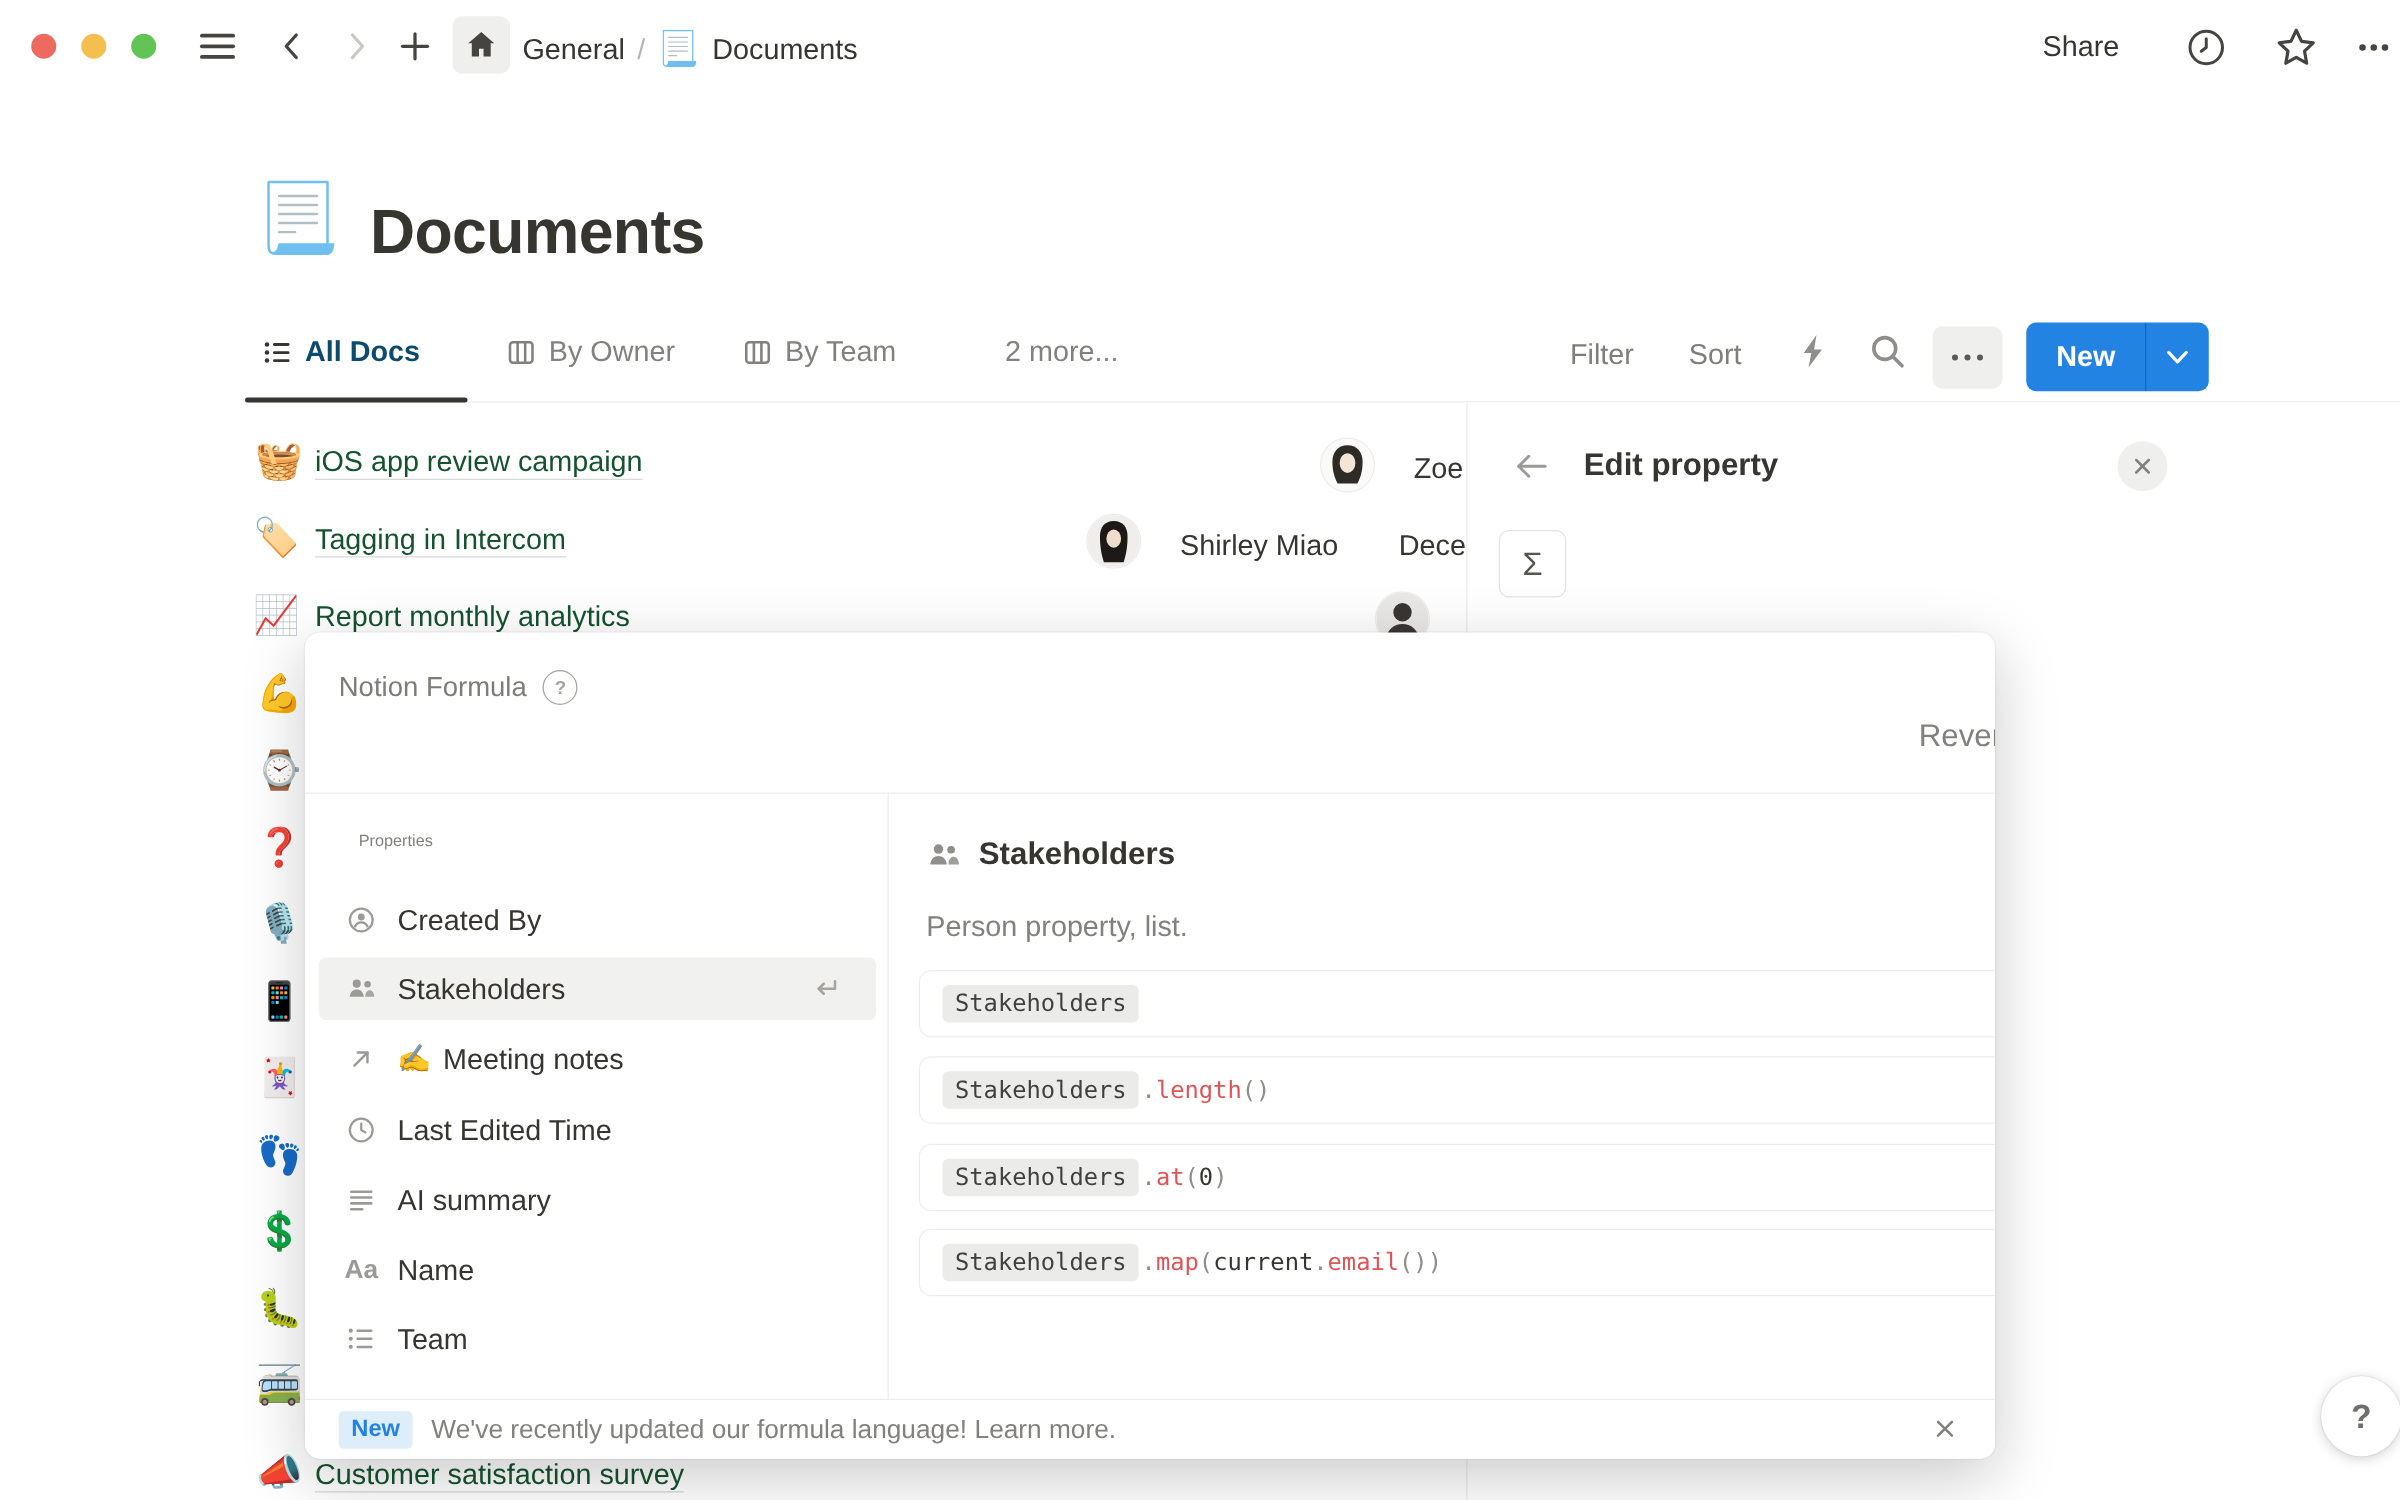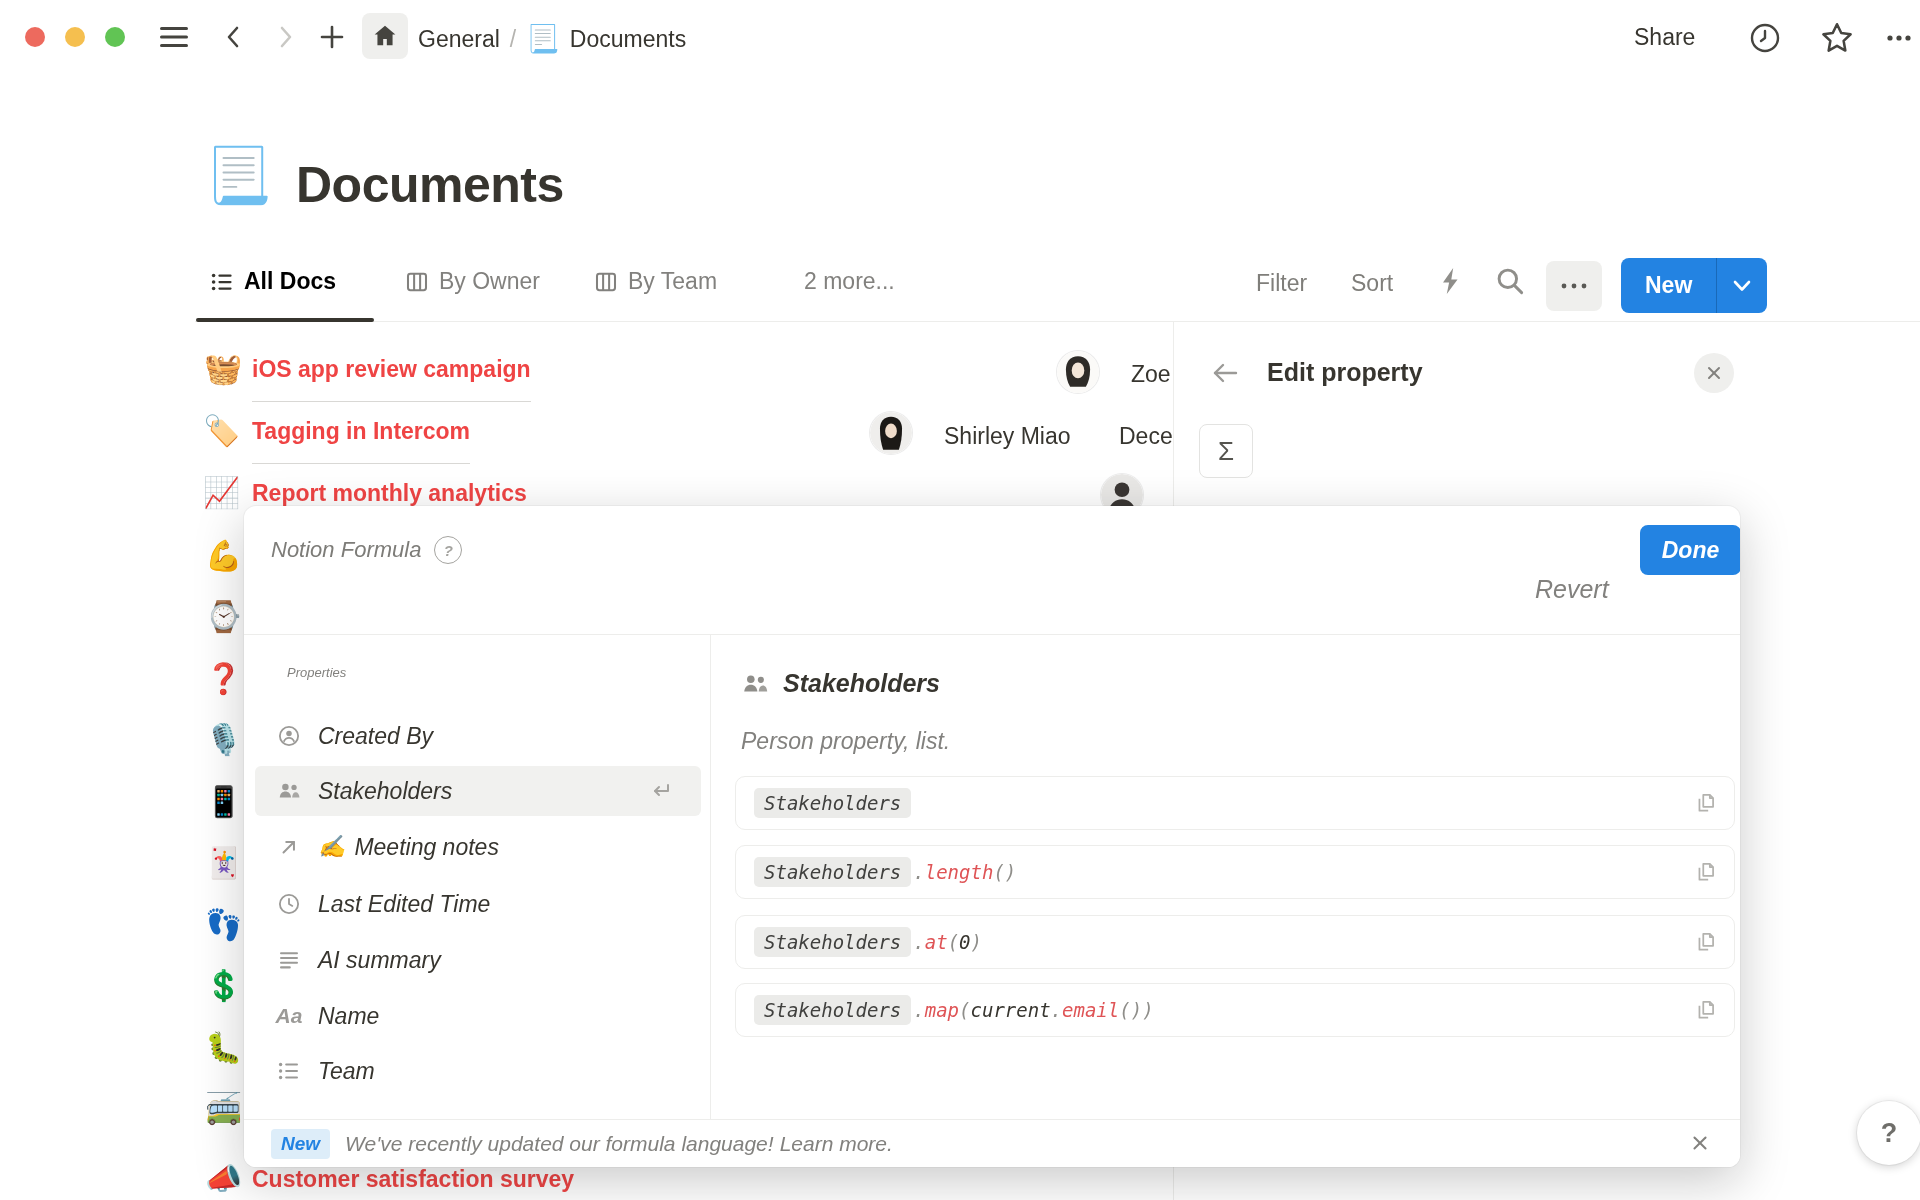--- a/index.html
+++ b/index.html
@@ -15,51 +15,51 @@
   .home-box{background:#efefed;border-radius:8px;}
   .crumb{font-size:23px;color:#37352f;}
   .crumb-sep{color:#b5b4b0;}
   .share{font-size:23px;color:#37352f;}
 
   
   .page-emoji{font-size:54px;line-height:1;}
   .page-title{font-size:50px;font-weight:700;letter-spacing:-0.5px;color:#37352f;}
 
   .tab{display:flex;align-items:center;gap:10px;font-size:23px;}
-  .tab.active{color:#000000;font-weight:600;}
+  .tab.active{color:#0c4a6e;font-weight:600;}
   .tab.inactive{color:#82817e;font-weight:500;}
   .tab-underline{position:absolute;height:4px;background:#37352f;border-radius:2px;}
   .hline{position:absolute;background:#ededeb;height:1px;}
 
   .tool-label{font-size:23px;color:#7f7e7a;}
   .chip{background:#efefed;border-radius:8px;display:flex;align-items:center;justify-content:center;}
   .new-btn{position:absolute;display:flex;align-items:stretch;background:#2383e2;border-radius:8px;overflow:hidden;cursor:pointer;}
   .new-btn .main{display:flex;align-items:center;justify-content:center;color:#fff;font-size:23px;font-weight:600;padding:0 24px;}
   .new-btn .sep{width:1px;background:rgba(9,58,107,0.35);}
   .new-btn .dd{display:flex;align-items:center;justify-content:center;width:50px;}
 
   
   .rows-clip{position:absolute;left:0;top:322px;width:1173px;height:878px;overflow:hidden;}
   .row-emoji{font-size:30px;line-height:1;}
-  .row-title{font-size:23px;font-weight:700;color:#ef4444;border-bottom:1.5px solid #d9d8d5;padding-bottom:18px;white-space:nowrap;}
+  .row-title{font-size:23px;font-weight:400;color:#14532d;border-bottom:1.5px solid #d9d8d5;padding-bottom:0;white-space:nowrap;}
   .row-person{font-size:23px;color:#37352f;white-space:nowrap;}
   .avatar{border-radius:50%;overflow:hidden;border:1px solid rgba(0,0,0,0.08);background:#fff;}
 
   
   .panel{position:absolute;left:1173px;top:322px;width:747px;height:878px;background:#fff;border-left:1px solid #ededeb;}
   .panel-title{font-size:25px;font-weight:700;color:#37352f;}
   .close-circle{background:#efefed;border-radius:50%;display:flex;align-items:center;justify-content:center;color:#82817e;cursor:pointer;}
   .sigma-box{border:1px solid #e3e3e1;border-radius:8px;background:#fff;display:flex;align-items:center;justify-content:center;
              font-size:26px;color:#55544f;cursor:pointer;}
   .name-input{border:1px solid #e3e3e1;border-radius:8px;background:#fbfbfa;display:flex;align-items:center;padding:0 18px;
               font-size:24px;color:#37352f;}
 
   
-  .modal{position:absolute;left:244px;top:506px;width:1496px;height:661px;background:#fff;border-radius:12px;
-         box-shadow:0 0 0 1px rgba(15,15,15,0.04),0 14px 50px rgba(15,15,15,0.22);overflow:hidden;z-index:20;font-style:italic;}
+  .modal{position:absolute;left:244px;top:506px;width:1352px;height:661px;background:#fff;border-radius:12px;
+         box-shadow:0 0 0 1px rgba(15,15,15,0.04),0 14px 50px rgba(15,15,15,0.22);overflow:hidden;z-index:20;}
   .modal-title{font-size:22px;color:#7d7c78;font-weight:500;}
   .help-ring{width:26px;height:26px;border:1.6px solid #a5a4a0;border-radius:50%;display:flex;align-items:center;justify-content:center;
              font-size:15px;color:#a5a4a0;font-weight:600;}
   .revert{font-size:25px;color:#82817e;font-weight:500;cursor:pointer;margin-top:37px;}
   .done-btn{background:#2383e2;color:#fff;border-radius:8px;font-size:23px;font-weight:600;
             display:flex;align-items:center;justify-content:center;cursor:pointer;}
 
   .props-pane{position:absolute;left:0;top:128px;width:466px;height:486px;border-right:1px solid #ededeb;}
   .props-label{font-size:13px;color:#82817e;font-weight:500;}
   .prop-item{position:absolute;left:11px;width:446px;height:50px;border-radius:6px;display:flex;align-items:center;cursor:pointer;}

